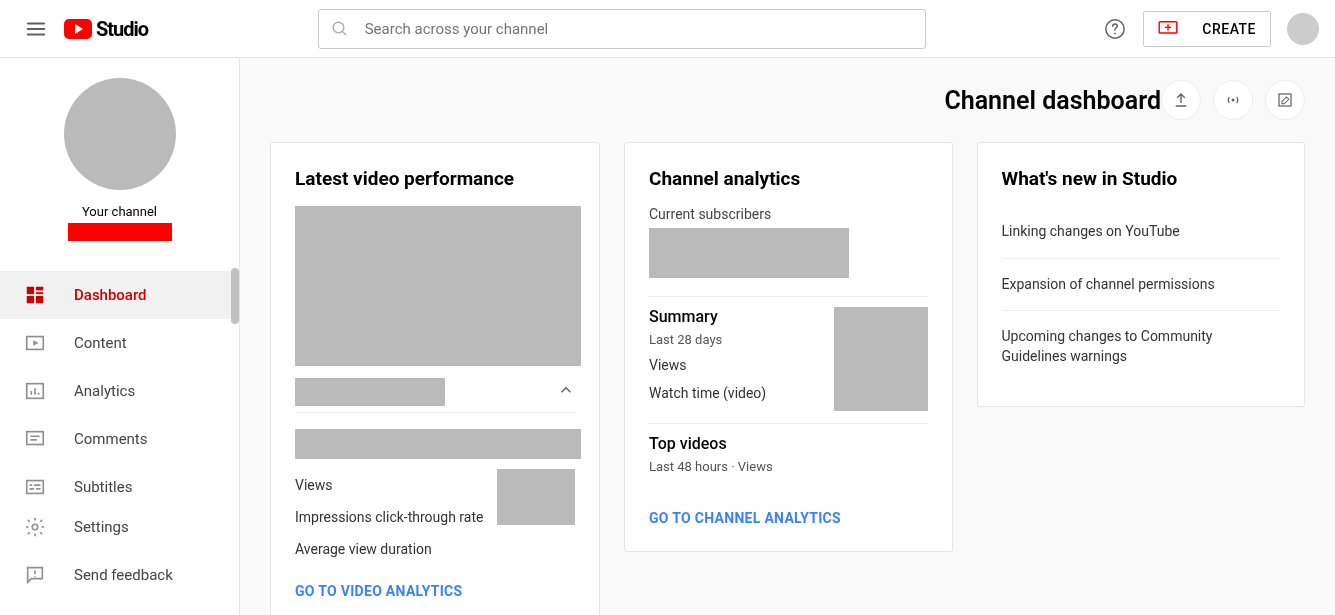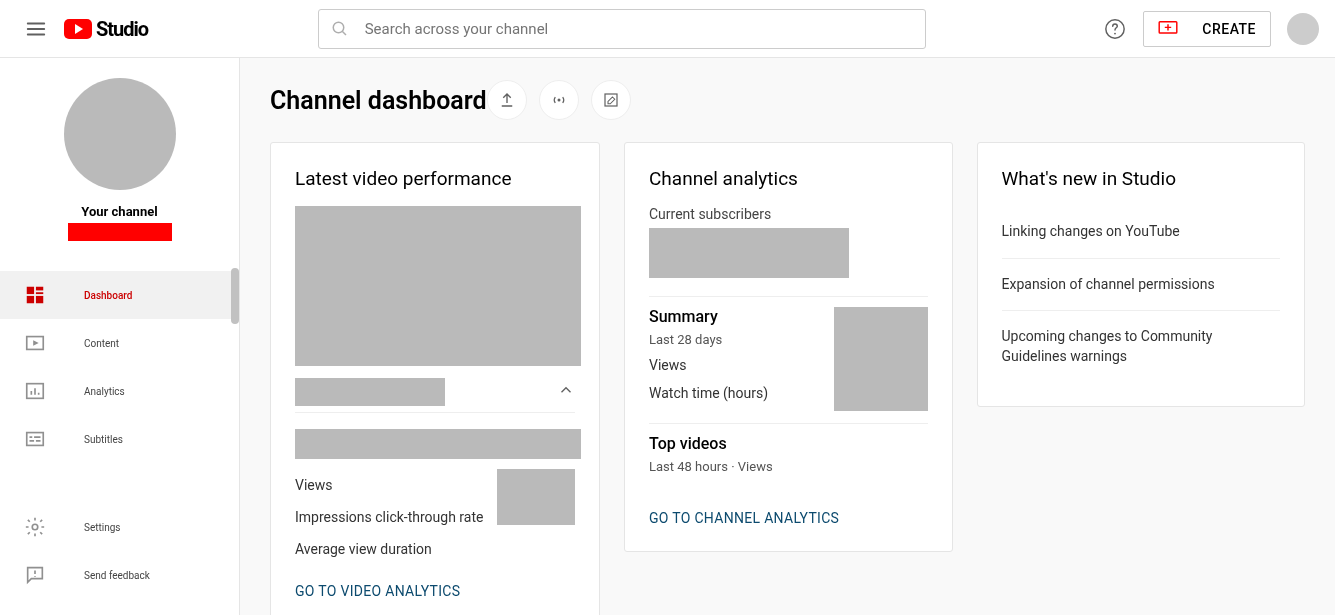--- a/index.html
+++ b/index.html
@@ -23,54 +23,54 @@
 .avatar-top { width: 32px; height: 32px; background: #ccc; border-radius: 50%; cursor: pointer; margin-left: 8px; }
 
 
 .body-wrap { display: flex; height: calc(615px - 58px); }
 
 
 .sidebar { width: 240px; border-right: 1px solid #e5e5e5; display: flex; flex-direction: column; position: relative; }
 .sidebar-scroll { position: absolute; right: 0; top: 210px; width: 8px; height: 56px; background: #c1c1c1; border-radius: 4px; }
 .channel-block { padding: 20px 0 14px; display: flex; flex-direction: column; align-items: center; }
 .channel-avatar { width: 112px; height: 112px; background: #bababa; border-radius: 50%; }
-.channel-label { font-size: 13px; color: #000; margin-top: 14px; font-weight: 700; }
+.channel-label { font-size: 13px; color: #000; margin-top: 14px; font-weight: 400; }
 .channel-redbar { width: 104px; height: 18px; background: #ff0000; margin-top: 4px; }
 .nav-list { margin-top: 16px; flex: 1; overflow: hidden; }
-.nav-item { height: 48px; display: flex; align-items: center; padding: 0 24px; cursor: pointer; font-size: 10px; color: #444; gap: 38px; }
+.nav-item { height: 48px; display: flex; align-items: center; padding: 0 24px; cursor: pointer; font-size: 15px; color: #444; gap: 28px; }
 .nav-item.active { background: #f1f1f1; color: #cc0000; font-weight: 500; }
 .nav-item.active svg { color: #cc0000; }
 .nav-item svg { color: #909090; flex-shrink: 0; }
 .sidebar-bottom { position: absolute; bottom: 16px; left: 0; width: 240px; }
 
 
 .main { flex: 1; background: #f9f9f9; padding: 22px 30px; overflow: hidden; position: relative; }
-.page-head { display: flex; align-items: center; justify-content: flex-start; margin-bottom: 22px; }
+.page-head { display: flex; align-items: center; justify-content: flex-end; margin-bottom: 22px; }
 .page-title { font-size: 25px; font-weight: 600; color: #000; }
 .head-actions { display: flex; gap: 12px; }
 .head-action { width: 40px; height: 40px; background: #fff; border: 1px solid #eee; border-radius: 50%; display: flex; align-items: center; justify-content: center; cursor: pointer; }
 
 .cards-row { display: flex; gap: 24px; align-items: flex-start; }
 .card { background: #fff; border: 1px solid #e5e5e5; border-radius: 3px; padding: 24px; }
 .card.c1 { width: 330px; }
 .card.c2 { width: 330px; }
 .card.c3 { width: 330px; }
-.card-title { font-size: 19px; font-weight: 400; color: #000; margin-bottom: 16px; }
+.card-title { font-size: 19px; font-weight: 700; color: #000; margin-bottom: 16px; }
 
 .grey-box { background: #bababa; }
 .video-thumb { width: 286px; height: 160px; margin-bottom: 6px; }
 .video-name-row { display: flex; align-items: center; justify-content: space-between; padding: 6px 0; border-bottom: 1px solid #eee; }
 .video-name { width: 150px; height: 28px; background: #bababa; }
 .chevron-up { cursor: pointer; }
 .inner-grey { width: 286px; height: 30px; margin: 16px 0 10px; }
 .stat-row { display: flex; align-items: center; justify-content: space-between; padding: 8px 0; font-size: 14px; color: #333; }
 .stat-label { font-size: 14px; }
 .stat-grey { width: 78px; height: 56px; background: #bababa; position: absolute; right: 0; top: 0; }
 .stats-wrap { position: relative; }
-.card-link { color: #0c4a6e; font-size: 14px; font-weight: 400; letter-spacing: 0.3px; cursor: pointer; margin-top: 18px; display: inline-block; }
+.card-link { color: #3b82f6; font-size: 14px; font-weight: 700; letter-spacing: 0.3px; cursor: pointer; margin-top: 18px; display: inline-block; }
 
 .c2 .sub-label { font-size: 14px; color: #444; margin-bottom: 6px; }
 .sub-box { width: 200px; height: 50px; background: #bababa; margin-bottom: 18px; }
 .hr { border-top: 1px solid #eee; margin: 10px 0; }
 .summary-block { display: flex; justify-content: space-between; }
 .summary-left { font-size: 14px; }
 .summary-title { font-size: 16px; font-weight: 500; color: #000; }
 .summary-sub { font-size: 13px; color: #555; margin-top: 6px; margin-bottom: 10px; }
 .summary-stat { font-size: 14px; color: #333; margin-bottom: 12px; }
 .summary-right { width: 94px; height: 104px; background: #bababa; }
@@ -149,20 +149,27 @@
             <path d="M10 9l6 3-6 3z" fill="currentColor"></path>
           </svg>
         <span>Content</span>
       </div>
       <div class="nav-item">
         <svg width="22" height="22" viewBox="0 0 24 24">
             <rect x="3" y="4" width="18" height="16" stroke="currentColor" stroke-width="1.8" fill="none"></rect>
             <path d="M8 16V12M12 16V9M16 16V14" stroke="currentColor" stroke-width="1.8"></path>
           </svg>
         <span>Analytics</span>
+      </div>
+      <div class="nav-item">
+        <svg width="22" height="22" viewBox="0 0 24 24">
+            <rect x="3" y="4" width="18" height="14" stroke="currentColor" stroke-width="1.8" fill="none"></rect>
+            <path d="M7 9h10M7 13h7" stroke="currentColor" stroke-width="1.8"></path>
+          </svg>
+        <span>Comments</span>
       </div>
       <div class="nav-item">
         <svg width="22" height="22" viewBox="0 0 24 24">
             <rect x="3" y="5" width="18" height="14" stroke="currentColor" stroke-width="1.8" fill="none"></rect>
             <path d="M6 14h5M13 14h5M6 10h3M11 10h7" stroke="currentColor" stroke-width="1.8"></path>
           </svg>
         <span>Subtitles</span>
       </div>
     </div>
     <div class="sidebar-bottom">
@@ -239,21 +246,21 @@
       <div class="card c2">
         <div class="card-title">Channel analytics</div>
         <div class="sub-label">Current subscribers</div>
         <div class="sub-box"></div>
         <div class="hr"></div>
         <div class="summary-block">
           <div class="summary-left">
             <div class="summary-title">Summary</div>
             <div class="summary-sub">Last 28 days</div>
             <div class="summary-stat">Views</div>
-            <div class="summary-stat">Watch time (hours)</div>
+            <div class="summary-stat">Watch time (video)</div>
           </div>
           <div class="summary-right"></div>
         </div>
         <div class="hr"></div>
         <div class="summary-title">Top videos</div>
         <div class="summary-sub">Last 48 hours · Views</div>
         <a class="card-link" style="margin-top:26px">GO TO CHANNEL ANALYTICS</a>
       </div>
 
       <div class="card c3">

